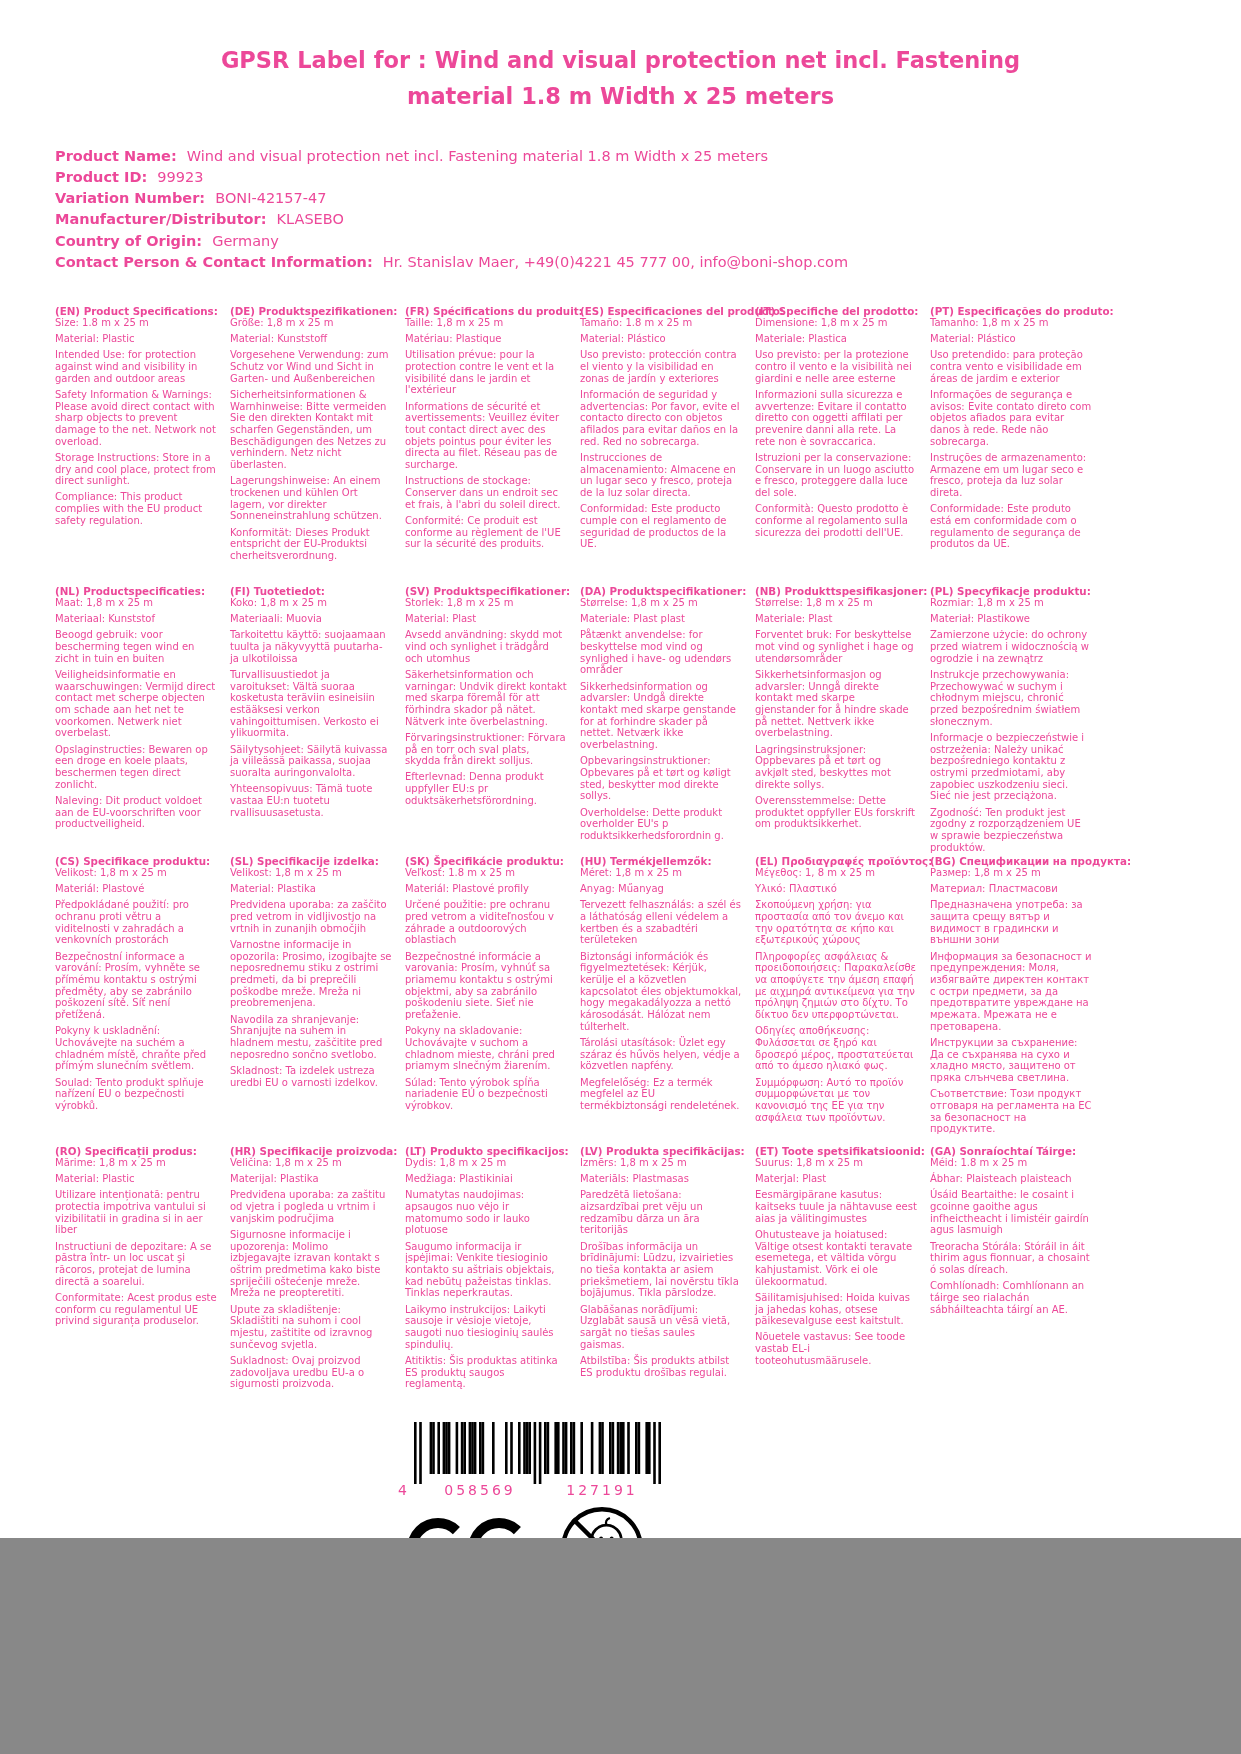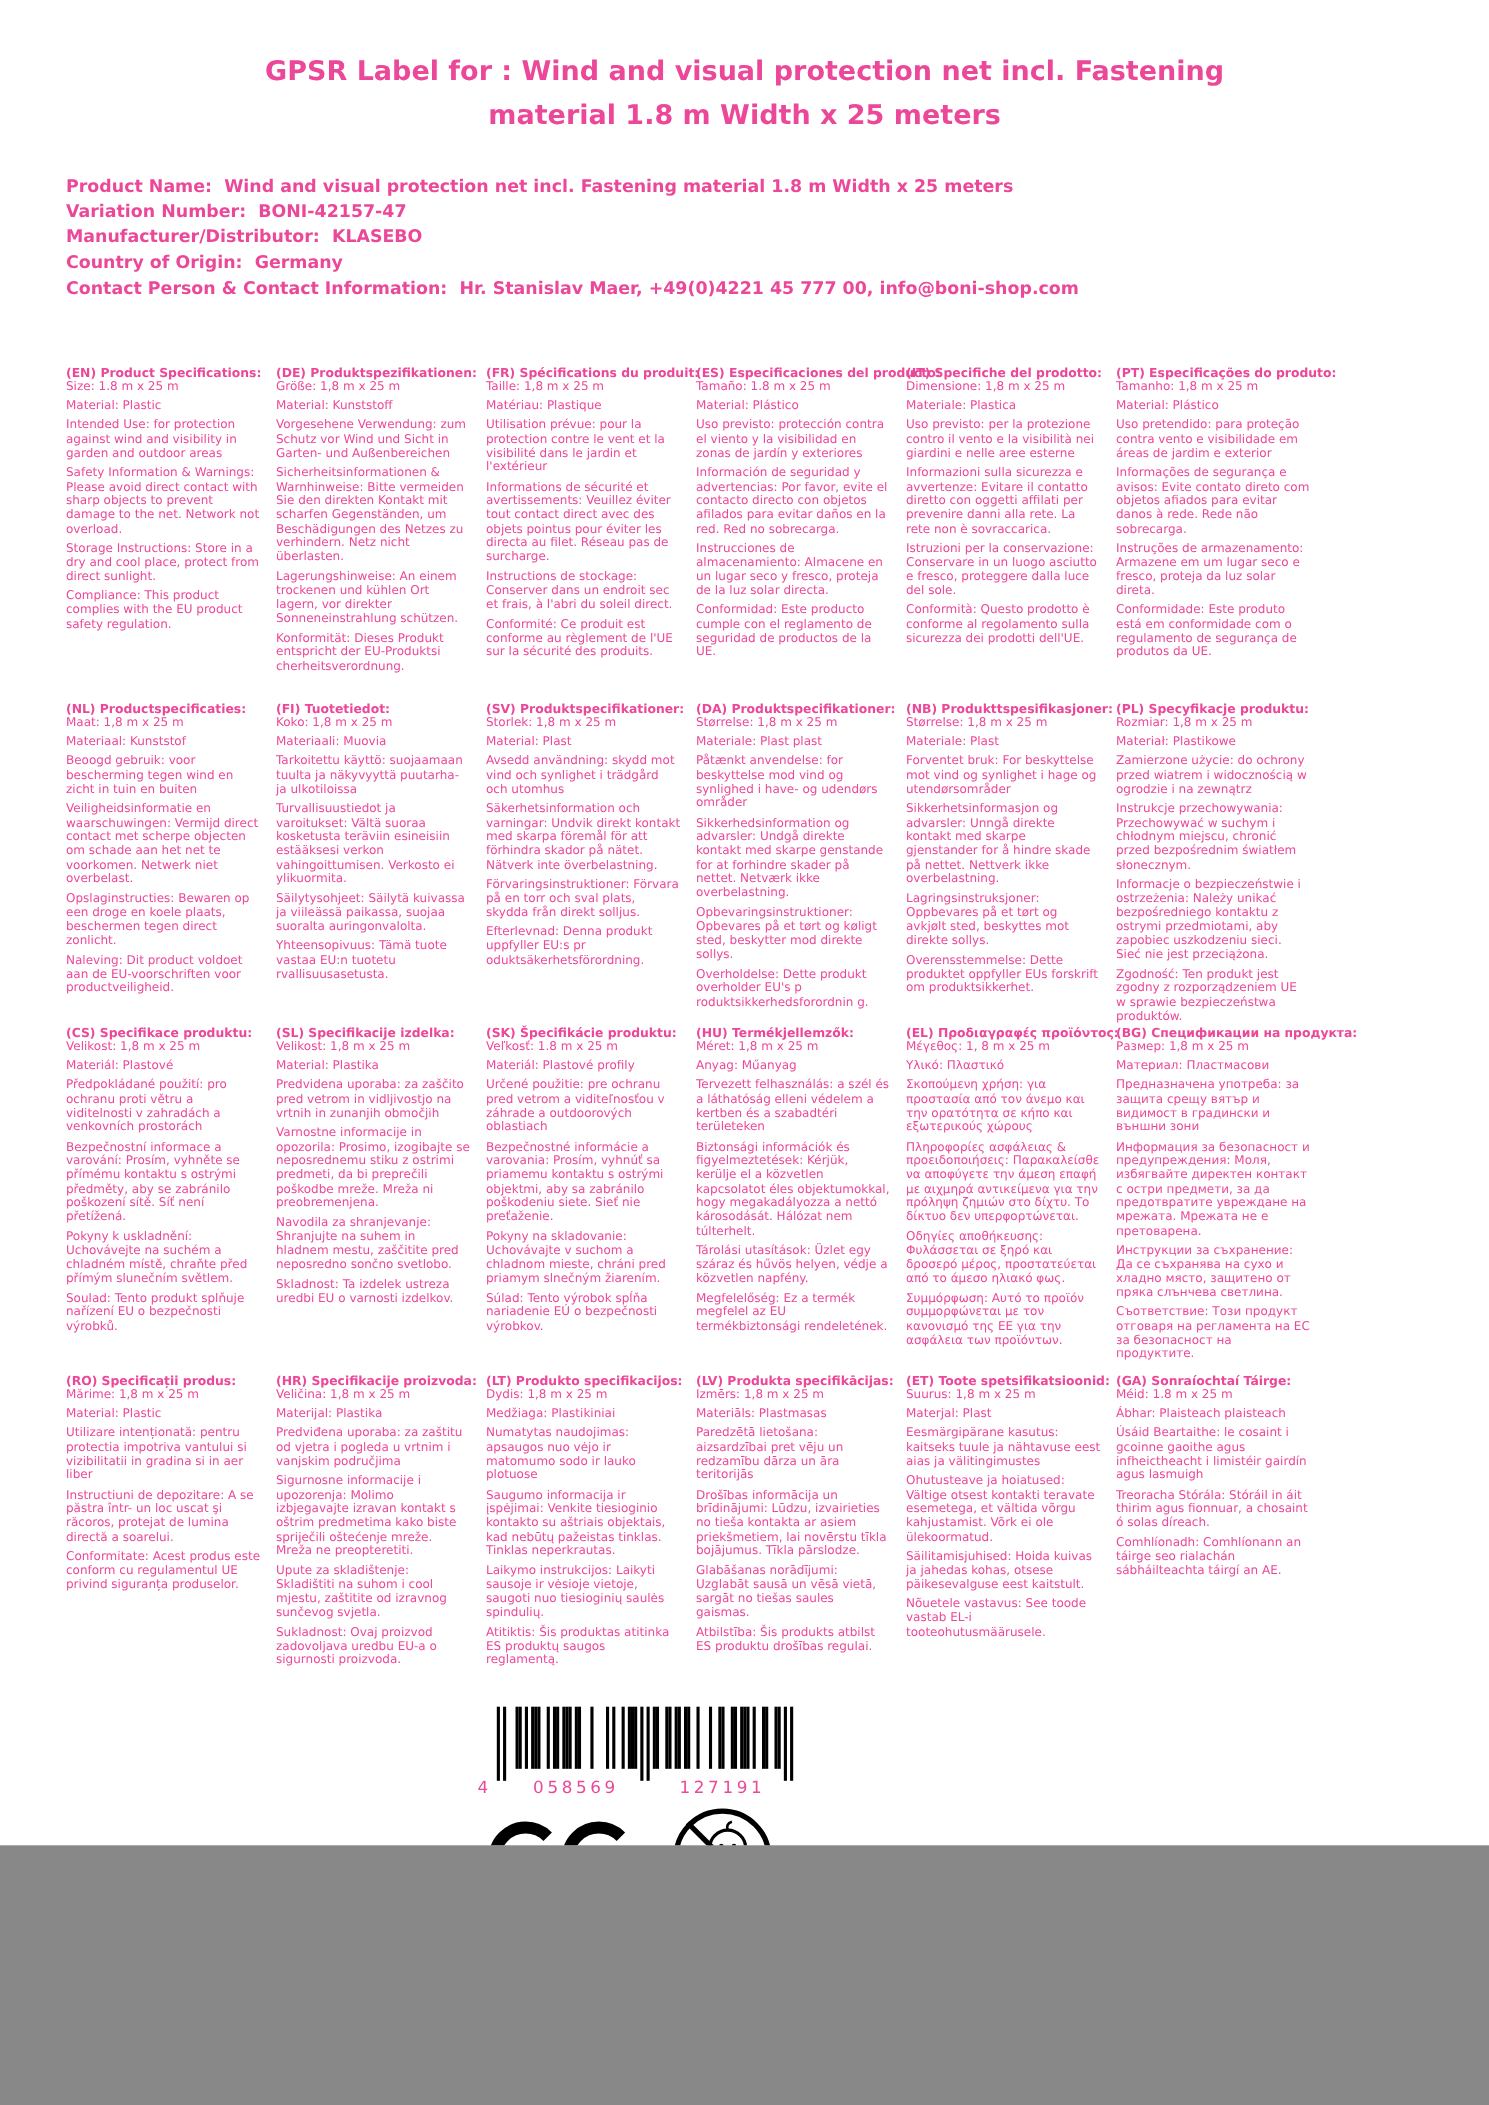--- a/index.html
+++ b/index.html
@@ -17,21 +17,21 @@
     text-align:center;
     font-size:22.5px;font-weight:bold;line-height:1.6;
     margin:0 auto;max-width:880px;
   }
   .info-block{
     position:absolute;top:146px;left:55px;right:60px;
     font-size:14.5px;line-height:1.46;
   }
   .info-line{white-space:nowrap;}
   .info-label{font-weight:bold;}
-  .info-value{font-weight:bold;margin-top:12px;}
+  .info-value{font-weight:normal;margin-top:12px;}
   .info-label::after{content:"\00a0\00a0";}
   .spec-grid{
     position:absolute;top:305px;left:55px;
     display:grid;
     grid-template-columns:repeat(6,175px);
     grid-template-rows:280px 270px 290px auto;
     align-items:start;
   }
   .spec-block{width:162px;font-size:10px;line-height:1.17;}
   .spec-block h3{
@@ -54,20 +54,21 @@
 </style>
 </head>
 <body>
 
 <div class="page">
 
   <h1 class="doc-title">GPSR Label for : Wind and visual protection net incl. Fastening material 1.8 m Width x 25 meters</h1>
 
   <div class="info-block">
     <div class="info-line"><span class="info-label">Product Name:</span><span class="info-value">Wind and visual protection net incl. Fastening material 1.8 m Width x 25 meters</span></div>
+    <div class="info-line"><span class="info-label">Product ID:</span><span class="info-value">99923</span></div>
     <div class="info-line"><span class="info-label">Variation Number:</span><span class="info-value">BONI-42157-47</span></div>
     <div class="info-line"><span class="info-label">Manufacturer/Distributor:</span><span class="info-value">KLASEBO</span></div>
     <div class="info-line"><span class="info-label">Country of Origin:</span><span class="info-value">Germany</span></div>
     <div class="info-line"><span class="info-label">Contact Person &amp; Contact Information:</span><span class="info-value">Hr. Stanislav Maer, +49(0)4221 45 777 00, info@boni-shop.com</span></div>
   </div>
 
   <div class="spec-grid">
       <div class="spec-block">
         <h3>(EN) Product Specifications:</h3>
         <p class="first">Size: 1.8 m x 25 m</p>

